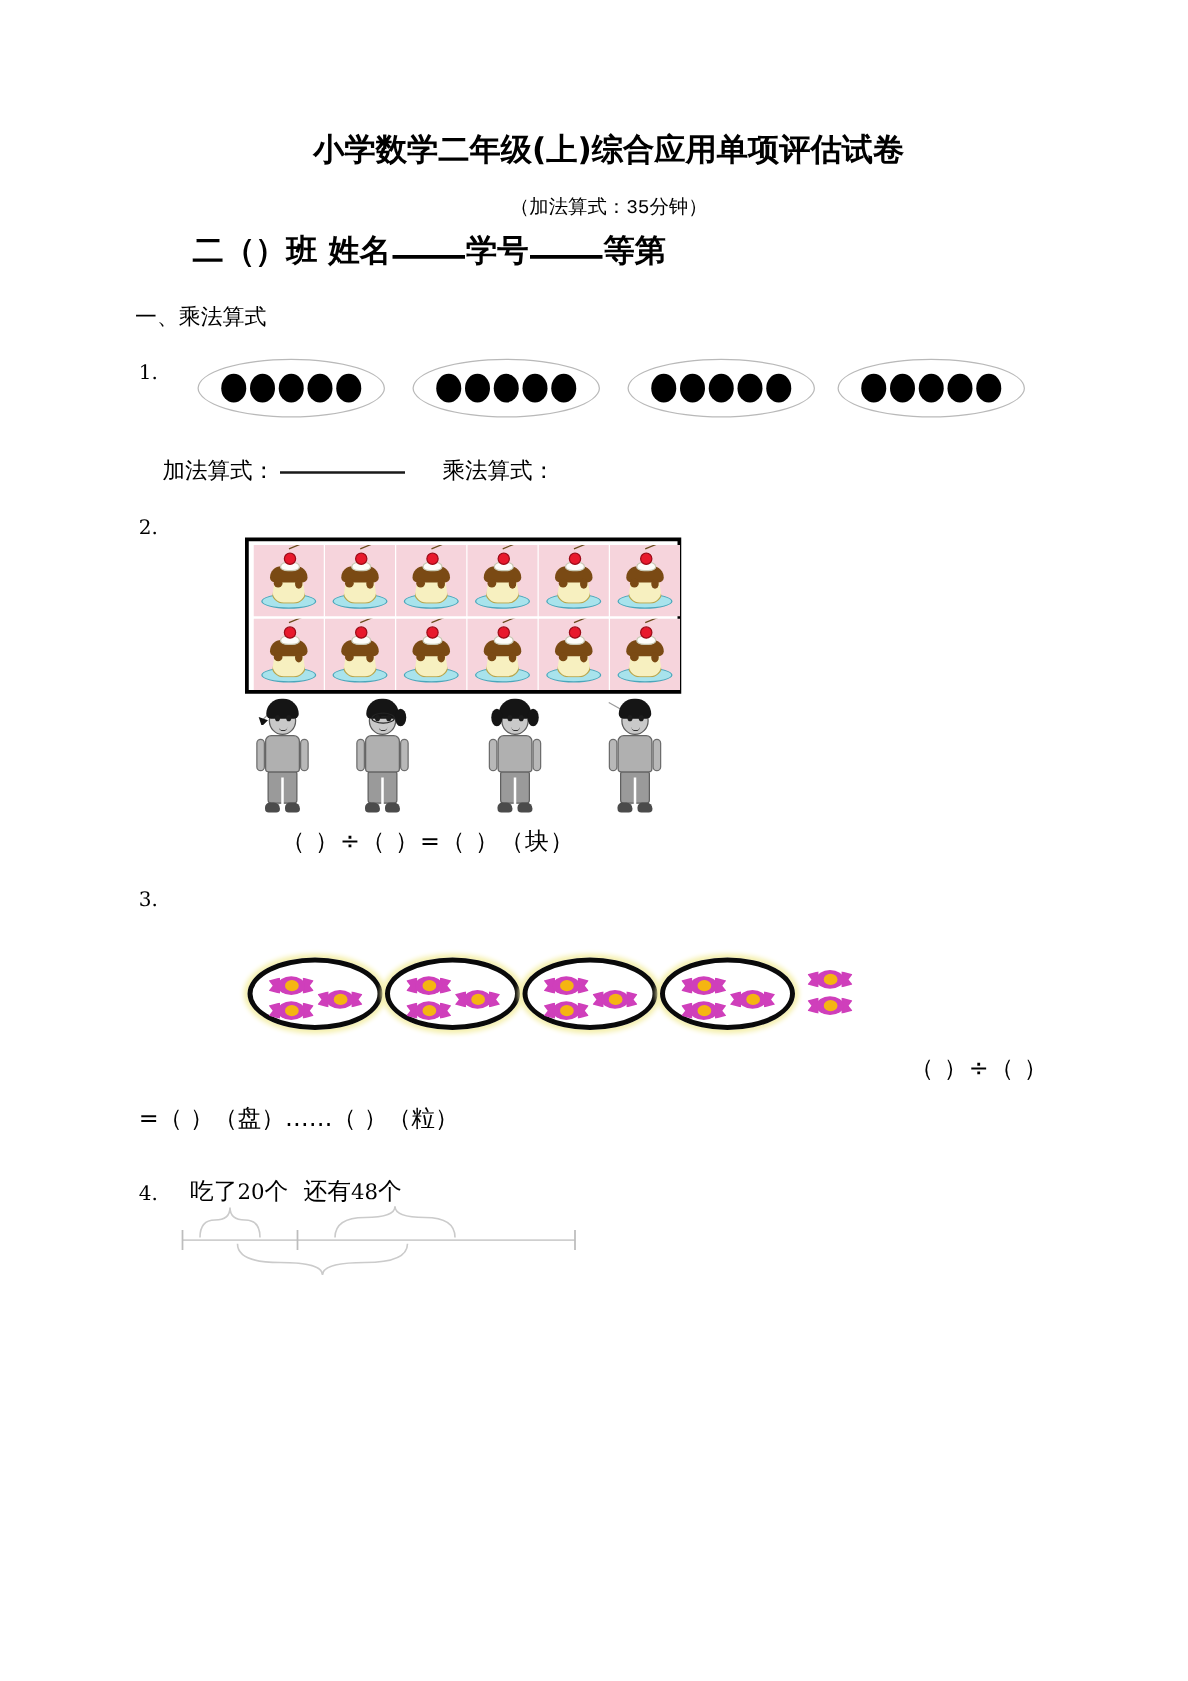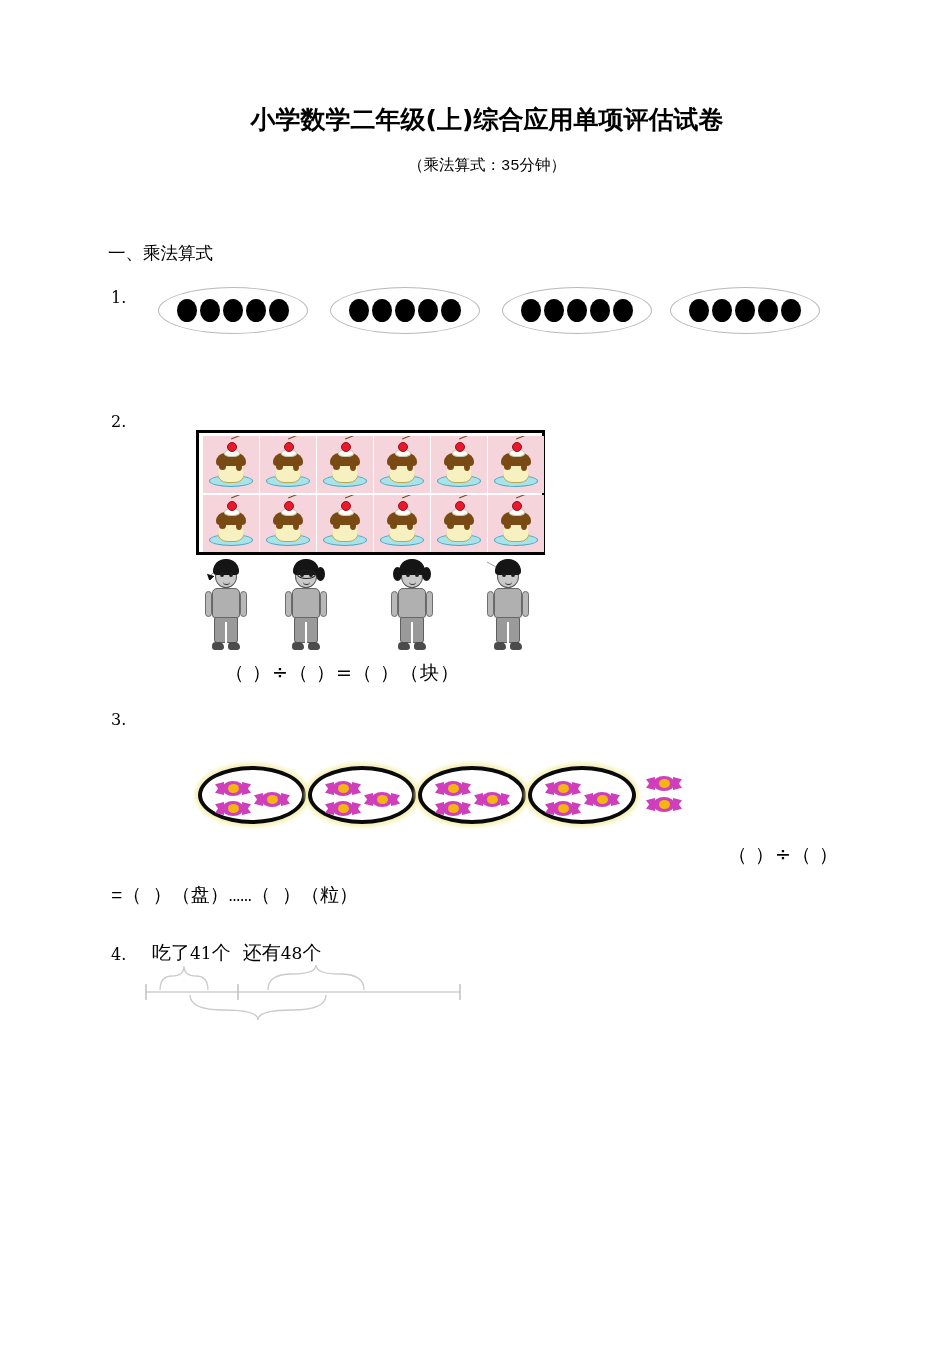--- a/index.html
+++ b/index.html
@@ -459,21 +459,20 @@
     font-size: 19px;
     white-space: nowrap;
     letter-spacing: 1px;
   }
   .q3eq-left {
     position: absolute;
     top: 882px;
     left: 99px;
     font-size: 19px;
     white-space: nowrap;
-    font-family: Liberation Mono, monospace;
   }
 
   
   #q4num { top: 945px; left: 99px; }
   .q4text {
     position: absolute;
     top: 940px;
     left: 140px;
     font-size: 19px;
     white-space: nowrap;
@@ -512,23 +511,26 @@
   }
 </style>
 </head>
 <body>
 
 <div class="page">
 
   <div class="title">小学数学二年级(上)综合应用单项评估试卷</div>
 
   <div class="subtitle">
-    <span>（乘法算式：</span><span class="num">35</span><span>分钟）</span>
+    <span>（加法算式：</span><span class="num">35</span><span>分钟）</span>
   </div>
 
+  <div class="idline">
+    <span>二（）班 姓名</span><span class="u"></span><span>学号</span><span class="u"></span><span>等第</span>
+  </div>
 
   <div class="section-head">一、乘法算式</div>
 
   <div class="qnum" id="q1num">1.</div>
   <div class="dotgroups" id="dotgroups">
       <div class="dotgroup" style="left: 0px;">
         <div class="dot"></div>
         <div class="dot"></div>
         <div class="dot"></div>
         <div class="dot"></div>
@@ -550,20 +552,23 @@
       </div>
       <div class="dotgroup" style="left: 512px;">
         <div class="dot"></div>
         <div class="dot"></div>
         <div class="dot"></div>
         <div class="dot"></div>
         <div class="dot"></div>
       </div>
     </div>
 
+  <div class="q1line">
+    <span>加法算式：</span><span class="blank"></span><span class="gap"></span><span>乘法算式：</span>
+  </div>
 
   <div class="qnum" id="q2num">2.</div>
 
   <div class="cakebox">
     <div class="cakerow r1" id="cakerow1">
         <div class="cake">
           <div class="plate"></div>
           <div class="body"></div>
           <div class="choc"></div>
           <div class="cream"></div>
@@ -839,21 +844,21 @@
         <div class="core"></div>
       </div>
     </div>
 
   <div class="q3eq-right">（  ）÷（  ）</div>
   <div class="q3eq-left">=（  ）（盘）……（   ）（粒）</div>
 
   <div class="qnum" id="q4num">4.</div>
 
   <div class="q4text">
-    <span>吃了</span><span class="num">41</span><span>个</span>&nbsp;&nbsp;<span>还有</span><span class="num">48</span><span>个</span>
+    <span>吃了</span><span class="num">20</span><span>个</span>&nbsp;&nbsp;<span>还有</span><span class="num">48</span><span>个</span>
   </div>
 
   <svg class="q4diagram" viewBox="0 0 340 62">
 
     <line x1="6" y1="30" x2="320" y2="30" stroke="#cfcfcf" stroke-width="1.4"></line>
     <line x1="6" y1="22" x2="6" y2="38" stroke="#bdbdbd" stroke-width="1.4"></line>
     <line x1="98" y1="22" x2="98" y2="38" stroke="#bdbdbd" stroke-width="1.4"></line>
     <line x1="320" y1="22" x2="320" y2="38" stroke="#bdbdbd" stroke-width="1.4"></line>
 
     <path d="M20,28 Q20,14 32,14 Q44,14 44,4 Q44,14 56,14 Q68,14 68,28" stroke="#cbcbcb" stroke-width="1.3" fill="none"></path>

